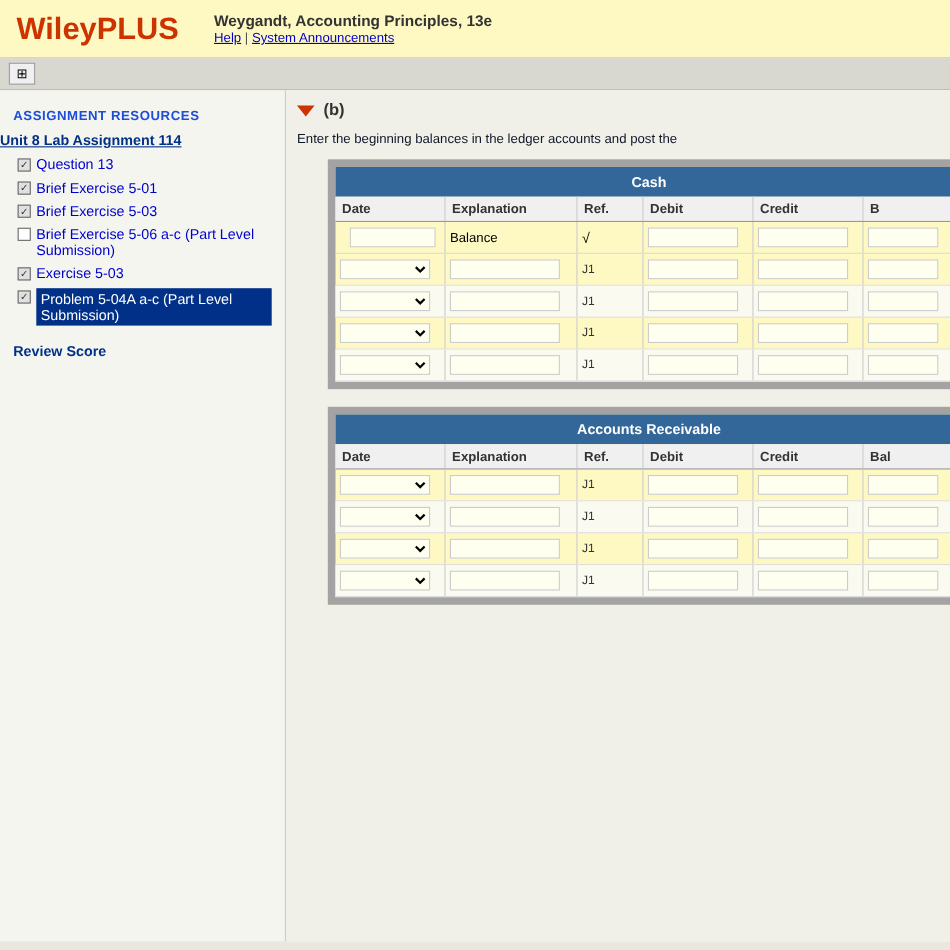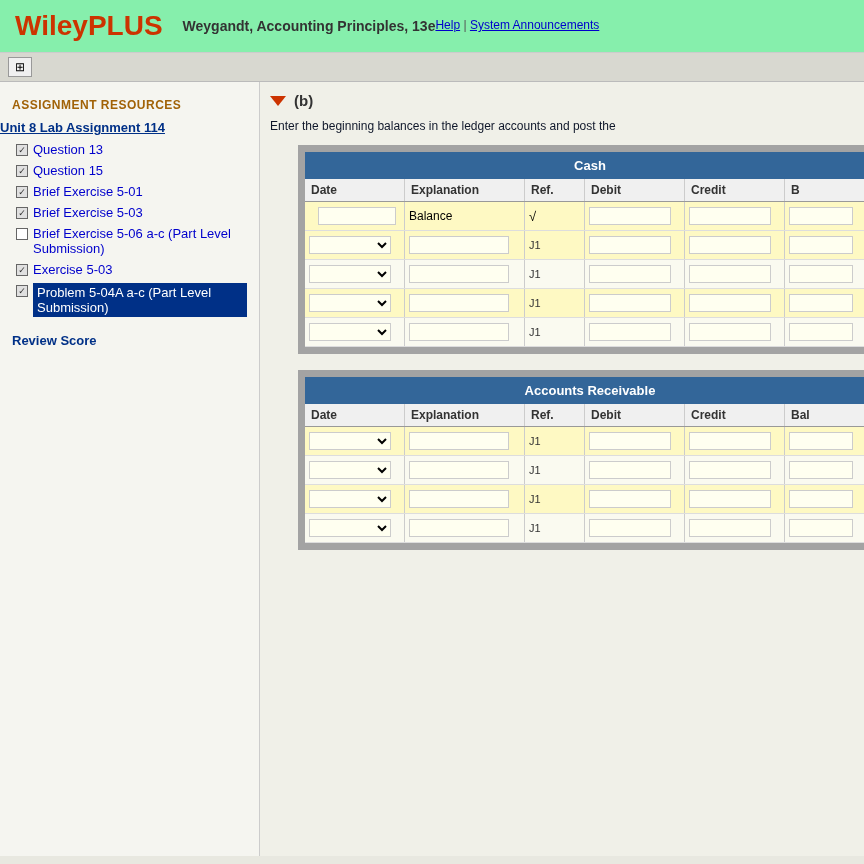--- a/index.html
+++ b/index.html
@@ -1,33 +1,33 @@
 <!DOCTYPE html>
 <html><head>
   <meta charset="utf-8">
   <style>
     * { box-sizing: border-box; margin: 0; padding: 0; }
     body { font-family: Arial, sans-serif; font-size: 13px; background: #e8e8e0; }
 
     
     .header {
-      background: #86efac;
+      background: #fef9c3;
       padding: 10px 15px;
       display: flex;
       align-items: center;
-      gap: 20px;
+      gap: 32px;
       border-bottom: 1px solid #ccc;
     }
     .logo {
       font-size: 28px;
       font-weight: bold;
       color: #003087;
     }
     .logo span { color: #cc3300; }
-    .header-info { display: flex; flex-direction: row; }
+    .header-info { display: flex; flex-direction: column; }
     .header-title { font-size: 14px; font-weight: bold; color: #333; }
     .header-links { font-size: 12px; color: #555; }
     .header-links a { color: #0000cc; text-decoration: underline; }
 
     
     .toolbar {
       background: #d8d8d0;
       padding: 4px 8px;
       border-bottom: 1px solid #bbb;
     }
@@ -49,21 +49,21 @@
     .sidebar {
       width: 260px;
       background: #f5f5f0;
       border-right: 1px solid #ccc;
       padding: 10px 0;
       flex-shrink: 0;
     }
     .sidebar-section-title {
       font-size: 12px;
       font-weight: bold;
-      color: #a16207;
+      color: #1d4ed8;
       padding: 6px 12px 4px;
       text-transform: uppercase;
       letter-spacing: 0.5px;
     }
     .sidebar-unit-title {
       font-size: 13px;
       font-weight: bold;
       color: #003087;
       padding: 4px 0;
       text-decoration: underline;
@@ -236,24 +236,20 @@
   <div class="sidebar">
     <div class="sidebar-section-title">ASSIGNMENT RESOURCES</div>
     <div class="sidebar-unit-title">Unit 8 Lab Assignment 114</div>
 
     <div class="sidebar-item">
       <div class="checkbox checked"></div>
       <a>Question 13</a>
     </div>
     <div class="sidebar-item">
       <div class="checkbox checked"></div>
-      <a>Question 15</a>
-    </div>
-    <div class="sidebar-item">
-      <div class="checkbox checked"></div>
       <a>Brief Exercise 5-01</a>
     </div>
     <div class="sidebar-item">
       <div class="checkbox checked"></div>
       <a>Brief Exercise 5-03</a>
     </div>
     <div class="sidebar-item">
       <div class="checkbox"></div>
       <a>Brief Exercise 5-06 a-c (Part Level Submission)</a>
     </div>

